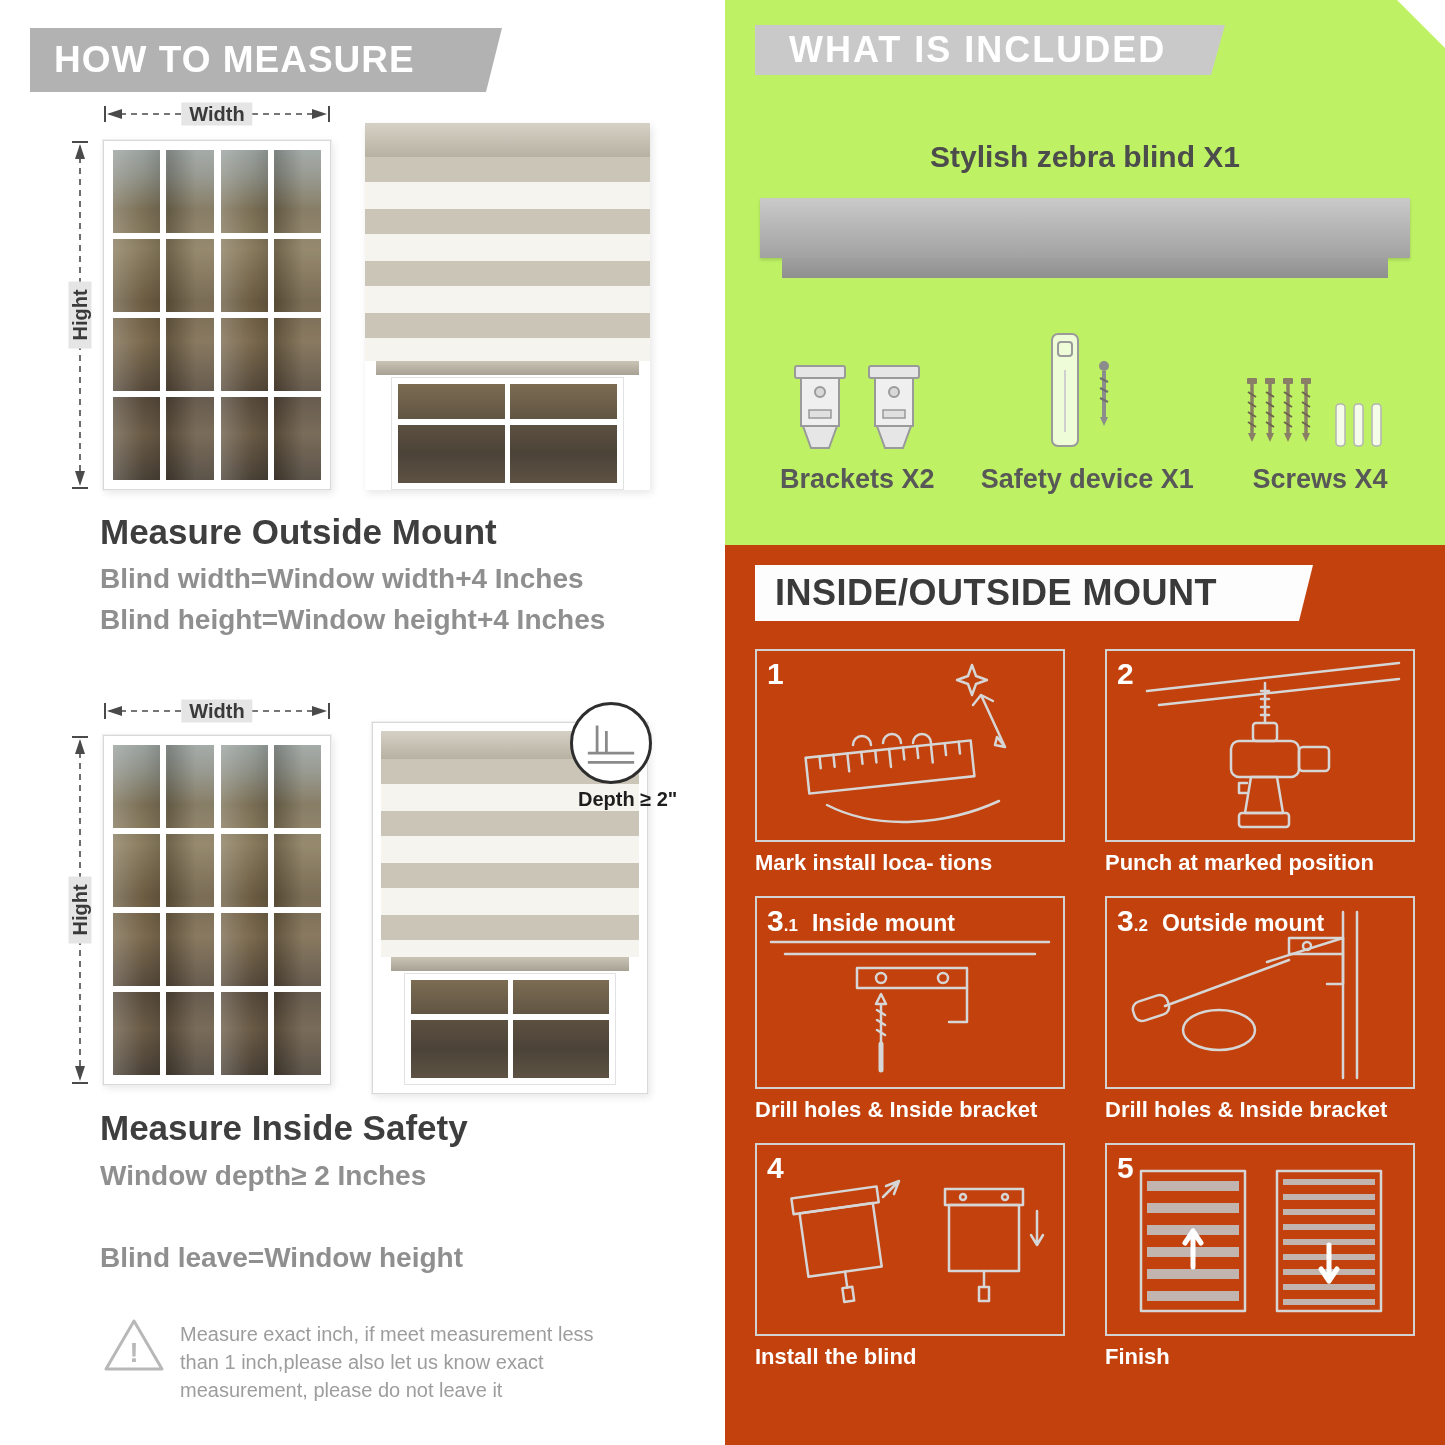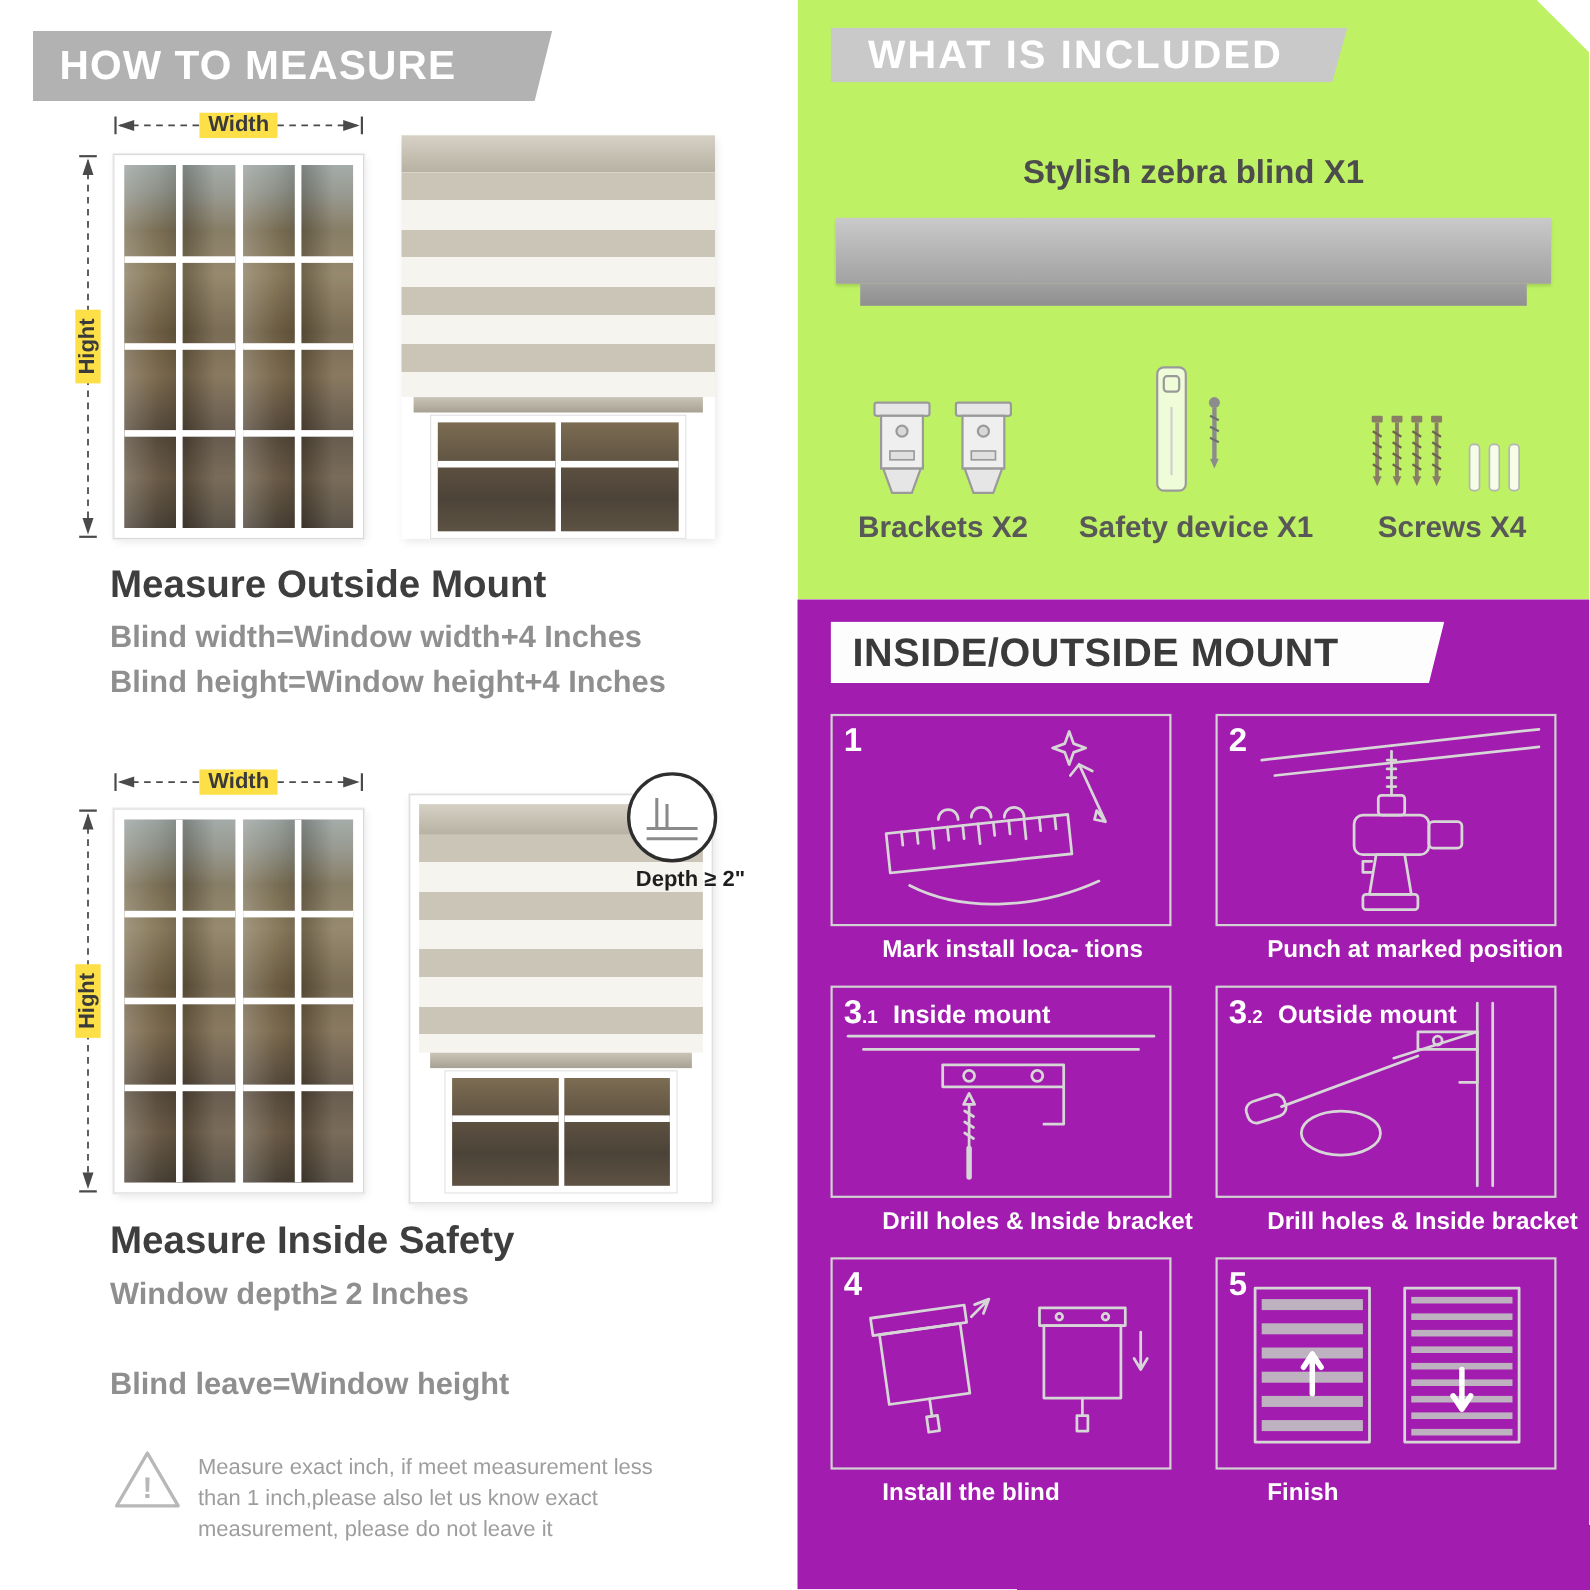--- a/index.html
+++ b/index.html
@@ -48,50 +48,50 @@
   .blind-frame { background:#fff; border:1px solid #d9d9d9; padding:8px;
                  box-shadow:0 0 0 1px #efefef, 2px 3px 8px rgba(0,0,0,.10); display:flex; }
   .blind-frame .blind { flex:1; box-shadow:none; }
 
   
   .dim svg { width:100%; height:100%; display:block; }
   .dim line { stroke:#4a4a4a; stroke-width:2; }
   .dim .dash { stroke-dasharray:6 5; stroke-width:1.6; }
   .dim .head { fill:#4a4a4a; stroke:none; }
   .dim-label { position:absolute; left:50%; top:50%; transform:translate(-50%,-50%);
-               background:#fde047; font-size:20px; font-weight:bold; color:#3a3a3a;
+               background:#e5e5e5; font-size:20px; font-weight:bold; color:#3a3a3a;
                padding:0 8px; white-space:nowrap;text-align:center; }
   .dim-label.vert { writing-mode:vertical-rl; transform:translate(-50%,-50%) rotate(180deg); padding:8px 0; }
 
   .depth-circle { width:82px; height:82px; border:3px solid #2e2e2e; border-radius:50%; background:#fff; }
   .depth-circle svg { width:100%; height:100%; }
   .depth-label { font-size:20px; font-weight:bold; color:#1e1e1e; white-space:nowrap; }
 
   
   .included { background:#bef264;
               clip-path:polygon(0 0, calc(100% - 48px) 0, 100% 48px, 100% 100%, 0 100%); }
   .product-title { font-size:30px; font-weight:bold; color:#4c4c4c; text-align:center; }
   .cassette { background:linear-gradient(180deg,#cacaca 0%,#b3b3b3 55%,#a2a2a2 100%);
               box-shadow:0 2px 3px rgba(0,0,0,.15); }
   .cassette-lip { background:linear-gradient(180deg,#a0a0a0,#8f8f8f); }
   .items { display:flex; justify-content:space-between; align-items:flex-end; }
   .item { display:flex; flex-direction:column; align-items:center; justify-content:space-between; }
   .item-art { height:132px; display:flex; align-items:flex-end; gap:12px; }
   .item-label { font-size:27px; font-weight:bold; color:#585858; margin-top:10px; white-space:nowrap; }
 
   
-  .mount { background:#a21caf; }
+  .mount { background:#c2410c; }
   .steps { display:grid; grid-template-columns:310px 310px; column-gap:40px; row-gap:20px; }
   .panel { position:relative; height:193px; border:2px solid #d2d2d2; }
   .panel svg.art { position:absolute; inset:0; width:100%; height:100%; }
   .step-head { position:absolute; top:6px; left:10px; display:flex; align-items:baseline; color:#fff; z-index:2; }
   .num { font-size:30px; font-weight:bold; }
   .sub { font-size:17px; font-weight:bold; }
   .slabel { font-size:23px; font-weight:bold; margin-left:14px; }
-  .caption { margin-top:8px; font-size:22px; font-weight:bold; color:#fff; white-space:nowrap;margin-left:47px; }
+  .caption { margin-top:8px; font-size:22px; font-weight:bold; color:#fff; white-space:nowrap; }
   .line { fill:none; stroke:#d6d6d6; stroke-width:2.5; stroke-linecap:round; stroke-linejoin:round; }
   .band { fill:#c2c2c2; stroke:none; opacity:.9; }
   .warrow { fill:none; stroke:#ffffff; stroke-width:5; stroke-linecap:round; stroke-linejoin:round; }
 </style>
 </head>
 <body>
 
 <div class="page">
 
   <div class="banner banner-left abs" style="left:30px;top:28px;width:472px;height:64px">

